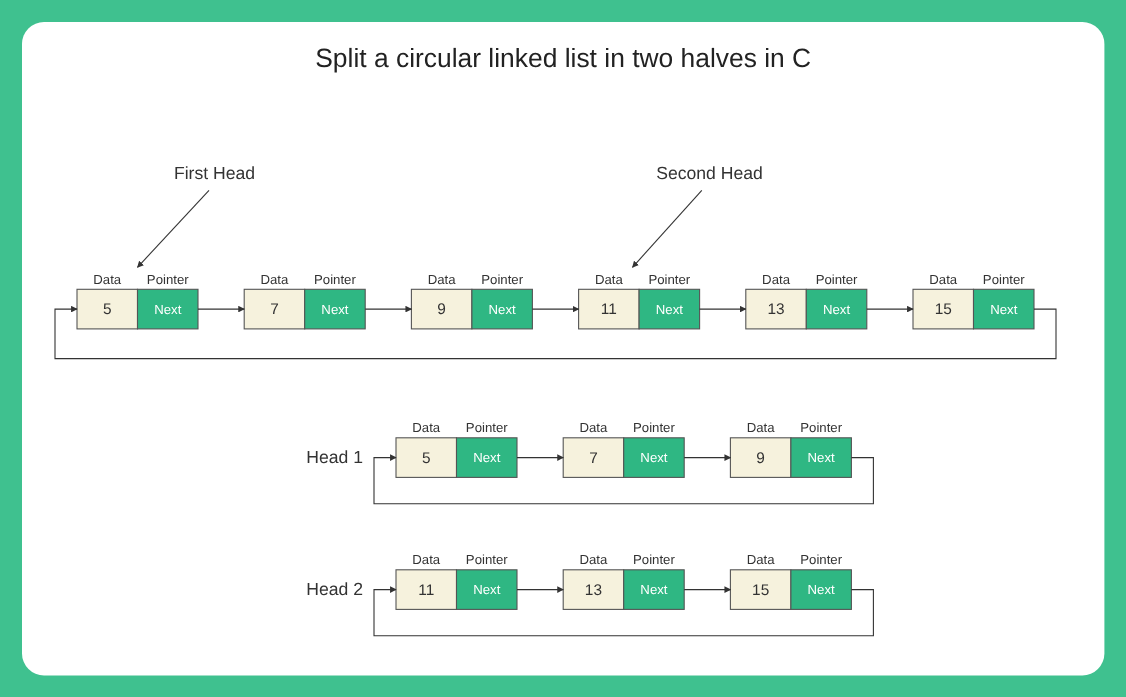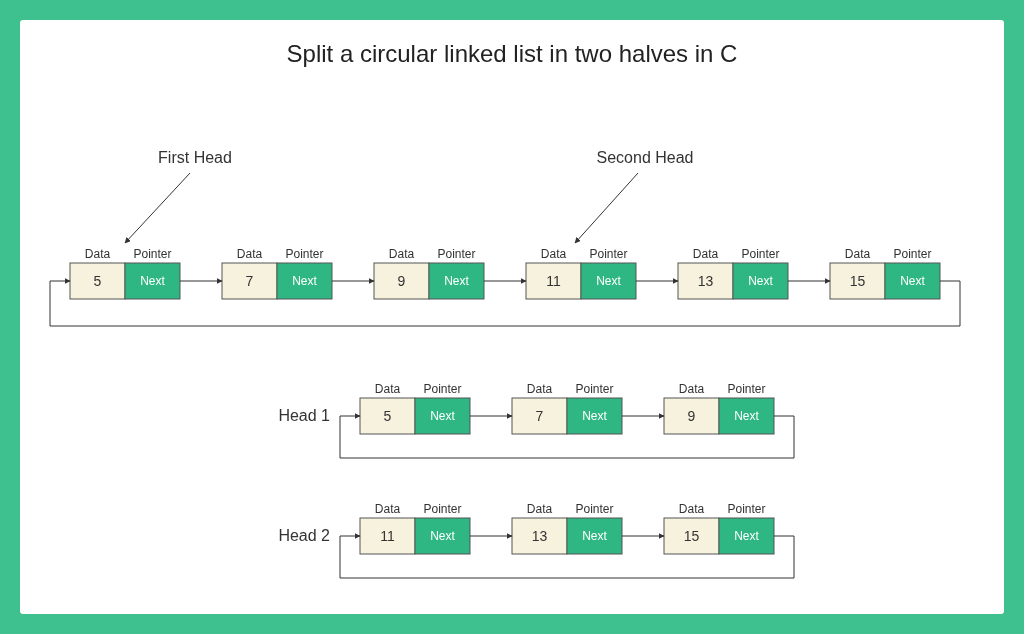--- a/index.html
+++ b/index.html
@@ -5,21 +5,21 @@
   * { box-sizing: border-box; margin: 0; padding: 0; }
   body {
     font-family: -apple-system, BlinkMacSystemFont, "Segoe UI", Arial, sans-serif;
     background: #3fc18f;
     width: 1024px;
     height: 634px;
     padding: 20px;
   }
   .page {
     background: #fff;
-    border-radius: 3px;
+    border-radius: 20px;
     width: 100%;
     height: 100%;
     position: relative;
     overflow: hidden;
   }
   .title {
     text-align: center;
     font-size: 24px;
     font-weight: 500;
     color: #222;

